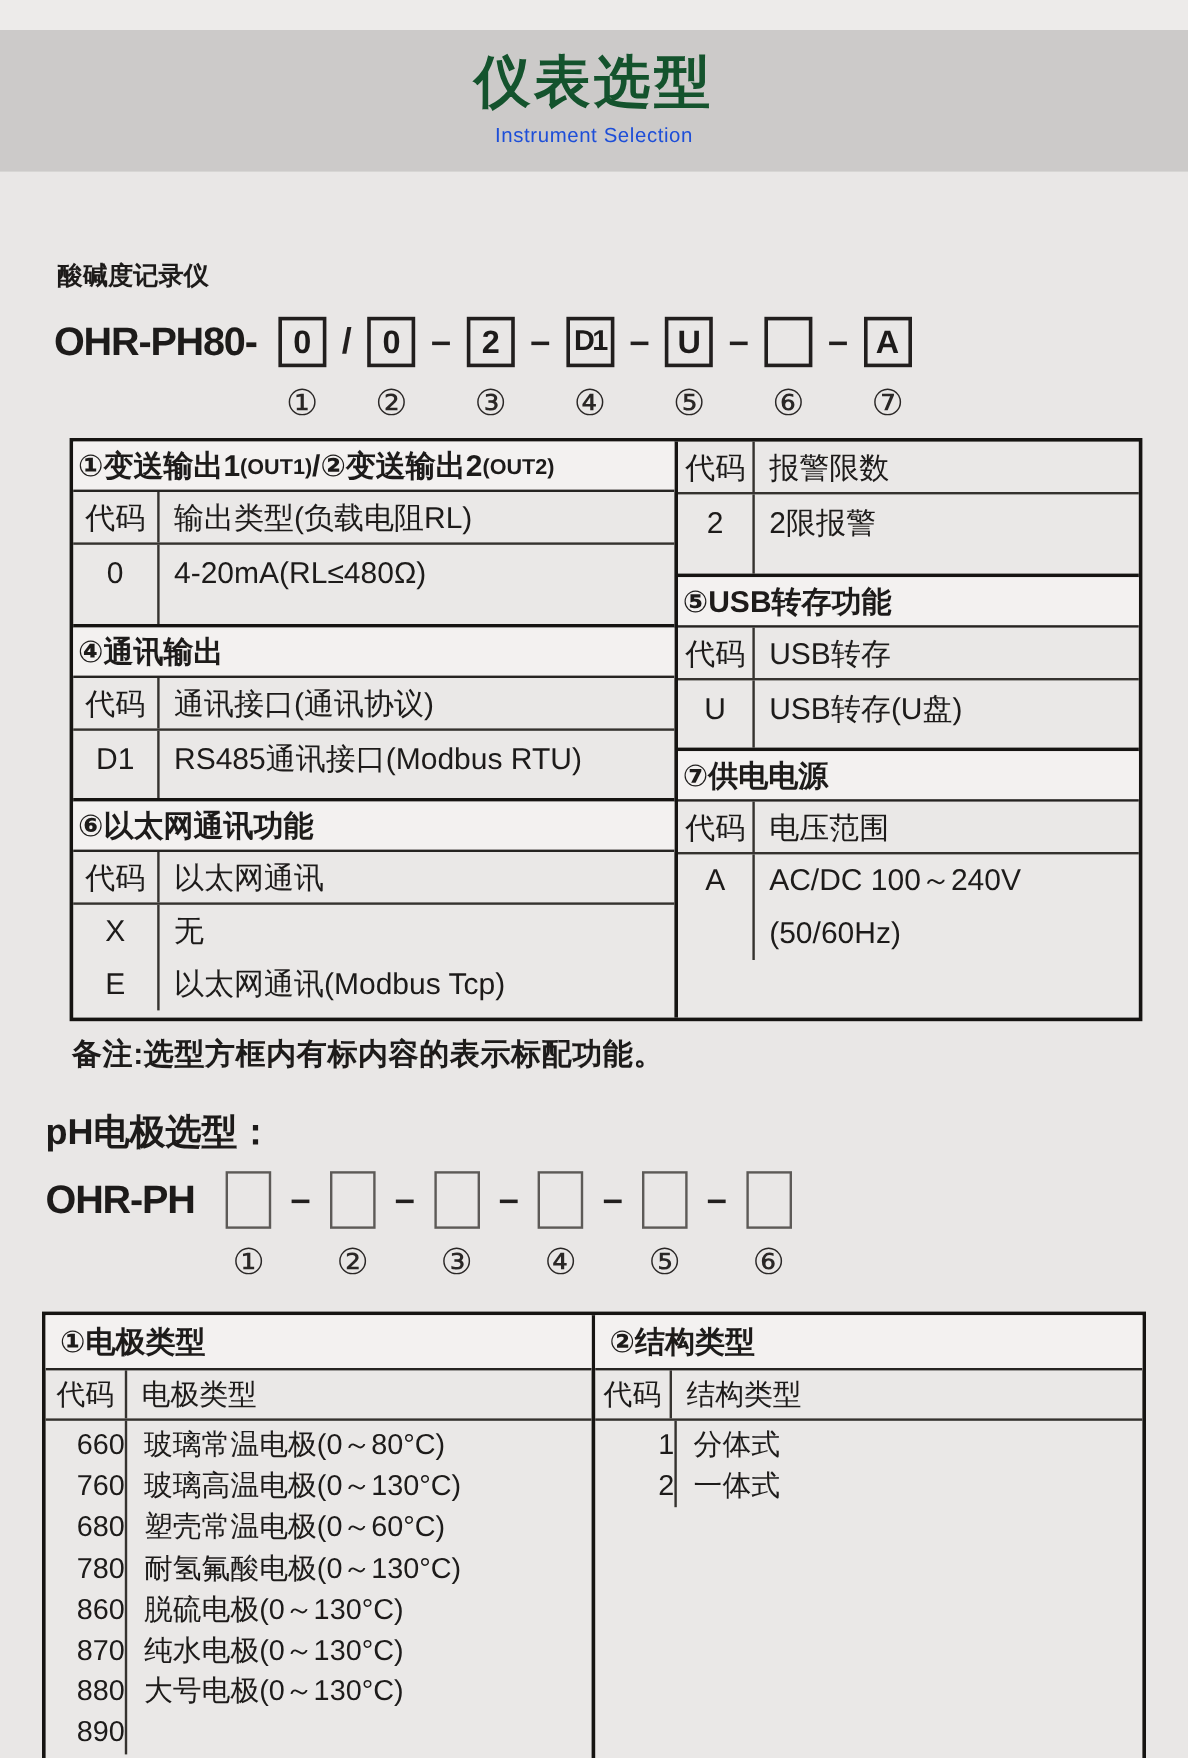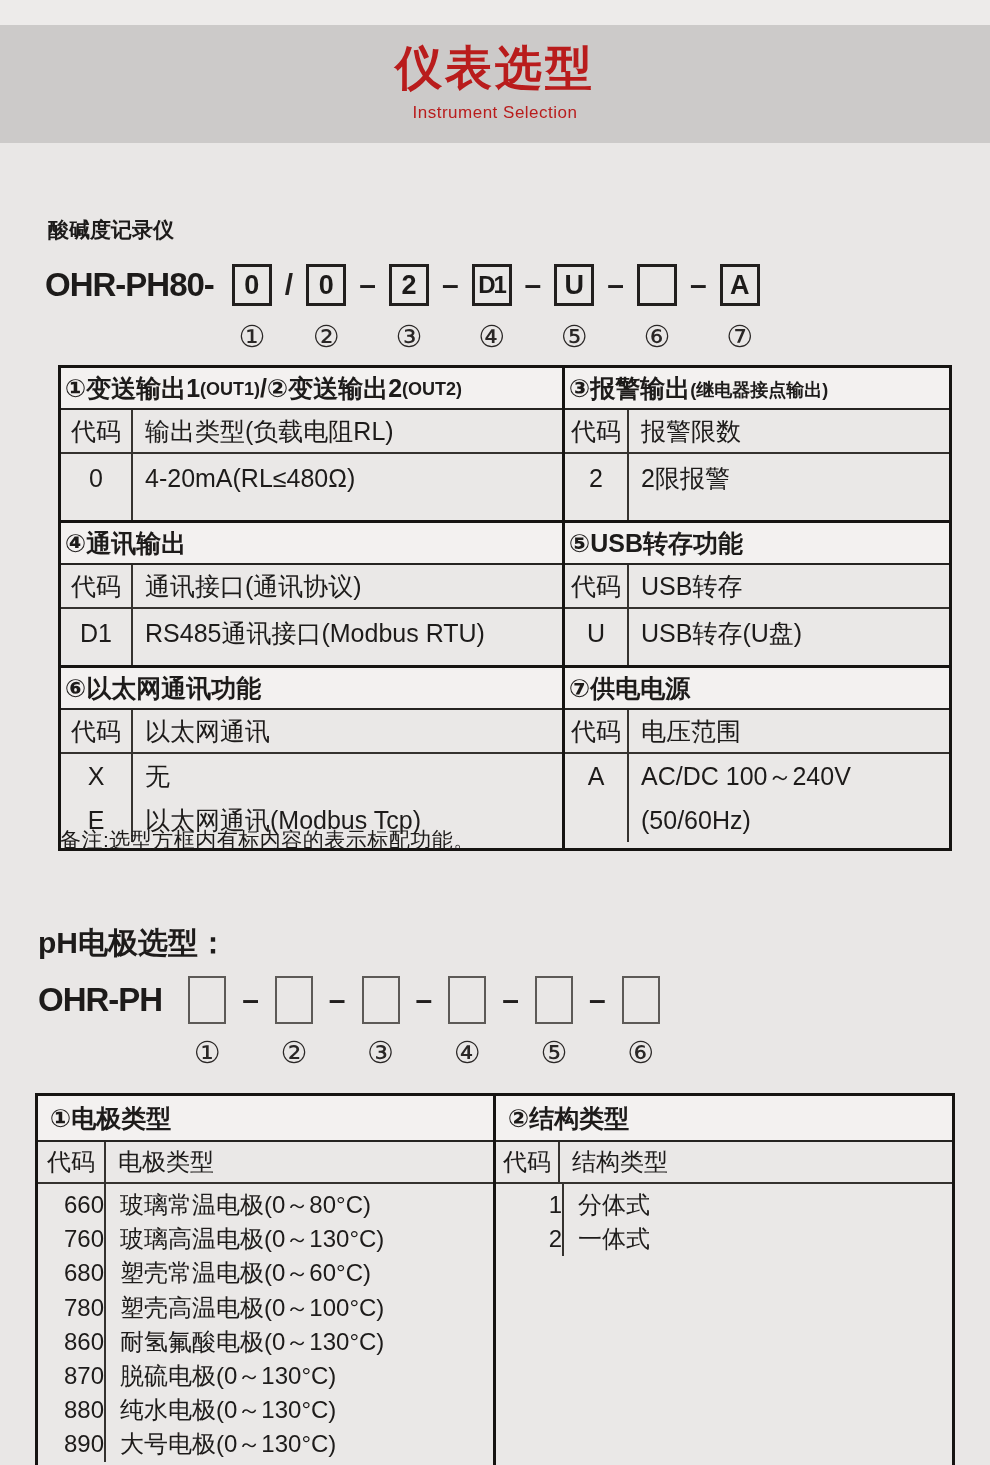--- a/index.html
+++ b/index.html
@@ -10,22 +10,22 @@
     background: #e9e7e6;
     overflow: hidden;
     font-family: "Liberation Sans", "DejaVu Sans", sans-serif;
     color: #1d1b1a;
   }
   .top-strip { position:absolute; top:0; left:0; right:0; height:25px; background:#edebea; }
   .band {
     position:absolute; top:25px; left:0; right:0; height:118px;
     background:#cccac9; text-align:center;
   }
-  .band .title { padding-top:12px; font-size:47px; font-weight:bold; letter-spacing:3px; color:#b91c1c; }
-  .band .subtitle { font-size:17px; color:#b91c1c; margin-top:3px; letter-spacing:.5px; }
+  .band .title { padding-top:12px; font-size:47px; font-weight:bold; letter-spacing:3px; color:#14532d; }
+  .band .subtitle { font-size:17px; color:#1d4ed8; margin-top:3px; letter-spacing:.5px; }
 
   .recorder-heading { position:absolute; left:48px; top:216px; font-size:21px; font-weight:600; }
 
   
   .model-row { position:absolute; display:flex; align-items:flex-start; }
   .mr1 { left:45px; top:264px; }
   .mr2 { left:38px; top:976px; }
   .model-prefix { font-size:33px; font-weight:bold; letter-spacing:-1px; line-height:42px; margin-right:18px; white-space:nowrap; }
   .mr2 .model-prefix { line-height:48px; margin-right:26px; }
   .unit { display:flex; flex-direction:column; align-items:center; }
@@ -73,21 +73,21 @@
   .dh2 { height:56px; }
   .dh3 { height:88px; }
   .ln { line-height:40px; padding-top:4px; white-space:nowrap; }
   .dh3 .ln { line-height:44px; padding-top:0; }
 
   .t2-body { display:flex; flex:1; font-size:24px; }
   .t2-codes { width:68px; border-right:2px solid #35322f; text-align:right; padding-top:4px; flex-shrink:0; }
   .t2-descs { flex:1; padding-left:14px; padding-top:4px; }
   .ln2 { line-height:34.2px; white-space:nowrap; }
 
-  .note { position:absolute; left:60px; top:826px; font-size:21px; font-weight:normal; letter-spacing:.5px; }
+  .note { position:absolute; left:60px; top:862px; font-size:25px; font-weight:bold; letter-spacing:.5px; }
   .ph-heading { position:absolute; left:38px; top:923px; font-size:30px; font-weight:bold; }
 </style>
 </head>
 <body>
 
 <div class="page">
   <div class="top-strip"></div>
 
   <div class="band">
     <div class="title">仪表选型</div>
@@ -189,24 +189,20 @@
           <div class="desc-col">
             <div class="ln">无</div>
             <div class="ln">以太网通讯(Modbus Tcp)</div>
           </div>
         </div>
       </div>
     </div>
 
     <div class="half right">
       <div class="sec">
-        <div class="sec-header">
-          <span>③报警输出</span>
-            <span class="sm">(继电器接点输出)</span>
-        </div>
         <div class="sub-row">
           <div class="code-col">代码</div>
           <div class="desc-col">报警限数</div>
         </div>
         <div class="data-row dh1">
           <div class="code-col">
               <div class="ln">2</div>
             </div>
           <div class="desc-col">
               <div class="ln">2限报警</div>
@@ -307,21 +303,20 @@
             <div class="ln2">780</div>
             <div class="ln2">860</div>
             <div class="ln2">870</div>
             <div class="ln2">880</div>
             <div class="ln2">890</div>
           </div>
           <div class="t2-descs">
             <div class="ln2">玻璃常温电极(0～80°C)</div>
             <div class="ln2">玻璃高温电极(0～130°C)</div>
             <div class="ln2">塑壳常温电极(0～60°C)</div>
-            <div class="ln2">塑壳高温电极(0～100°C)</div>
             <div class="ln2">耐氢氟酸电极(0～130°C)</div>
             <div class="ln2">脱硫电极(0～130°C)</div>
             <div class="ln2">纯水电极(0～130°C)</div>
             <div class="ln2">大号电极(0～130°C)</div>
           </div>
         </div>
       </div>
     </div>
     <div class="half right">
       <div class="sec">

